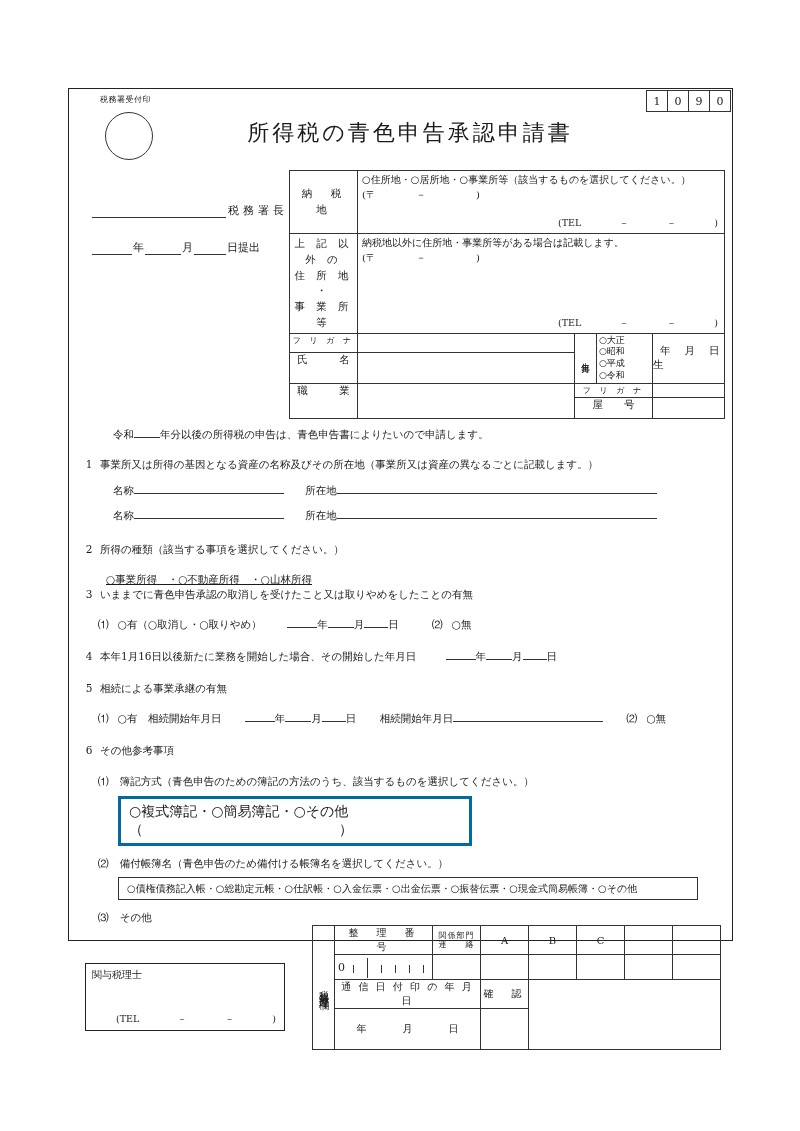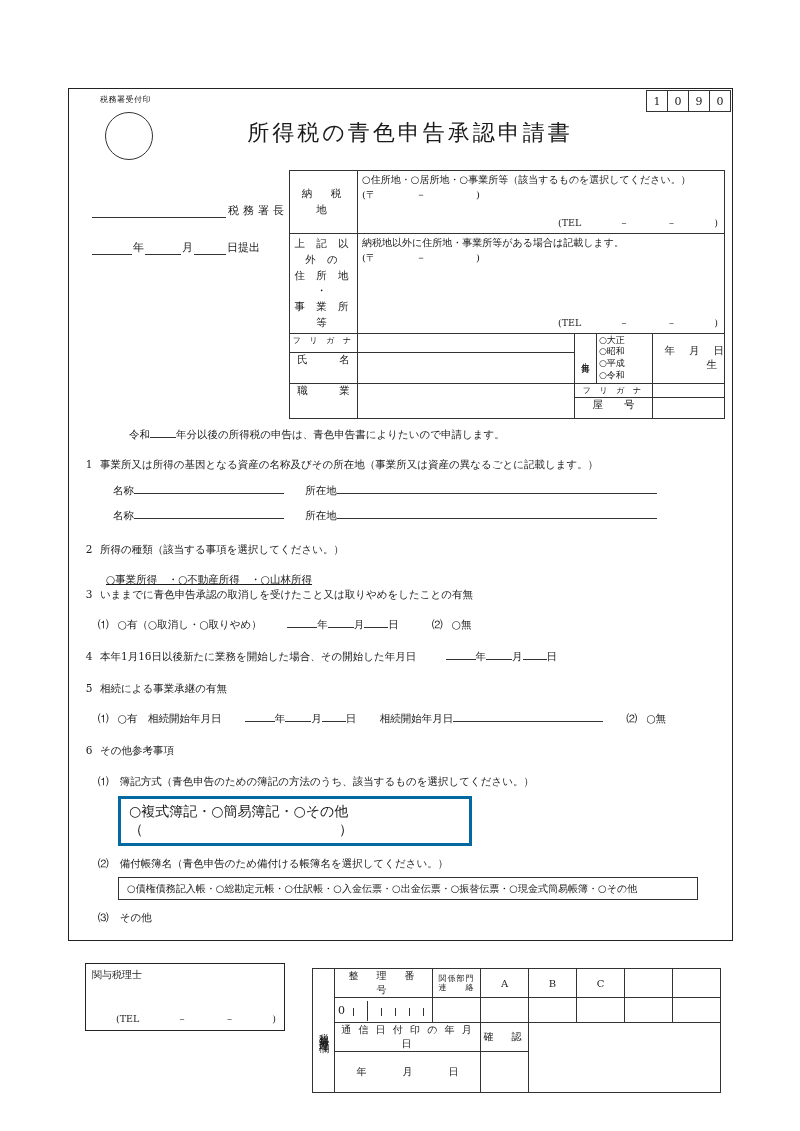--- a/index.html
+++ b/index.html
@@ -47,41 +47,41 @@
   .cellpad{padding:2px 4px !important;position:relative;}
   .opt-row{font-size:10px;white-space:nowrap;}
   .zip{font-size:10px;margin-top:1px;}
   .tel{position:absolute;right:6px;bottom:3px;font-size:9.5px;white-space:nowrap;}
   .dash-bottom{border-bottom:1px dashed #333 !important;}
   .furi{font-size:8px;letter-spacing:3px;text-align:center;padding:1px 0 !important;}
   .nm{font-size:10.5px;letter-spacing:0;text-align:center;}
   .dob-label{writing-mode:vertical-rl;text-orientation:upright;font-size:8.5px;
     letter-spacing:1px;margin:0 auto;line-height:1.05;}
   .era-list{font-size:9px;line-height:1.32;padding:1px 2px !important;white-space:nowrap;}
-  .ymd{font-size:10.5px;letter-spacing:0;text-align:right;vertical-align:middle !important;}
+  .ymd{font-size:10.5px;letter-spacing:0;text-align:left;vertical-align:middle !important;}
   .ymd span{margin:0 7px;}
   
   .body{position:absolute;left:68px;top:428px;width:665px;font-size:10.5px;}
   .ln{position:relative;line-height:1.25;margin-bottom:0;}
   .idx{position:absolute;left:0;width:18px;text-align:center;}
   .para{padding-left:20px;}
   .u{display:inline-block;border-bottom:1px solid #333;vertical-align:baseline;}
   .u-name{width:150px;}
   .u-place{width:320px;}
   .u-y{width:30px;} .u-m{width:26px;} .u-d{width:24px;} .u-era{width:26px;}
   .u-hname{width:150px;}
   
   .bk-box{border:3px solid #0369a1;padding:4px 8px;font-size:14px;}
   .ledger-box{border:1px solid #333;padding:3px 8px;font-size:10px;line-height:1.55;}
   
   .tax-agent{position:absolute;left:85px;top:963px;width:200px;height:68px;
     border:1px solid #222;box-sizing:border-box;font-size:10px;position:absolute;}
   .tax-agent .ta-lbl{position:absolute;left:6px;top:4px;}
   .tax-agent .ta-tel{position:absolute;right:8px;bottom:4px;font-size:9.5px;}
-  .office-table{position:absolute;left:312px;top:968px;border-collapse:collapse;
+  .office-table{position:absolute;left:312px;top:925px;border-collapse:collapse;
     font-size:10px;table-layout:fixed;}
   .office-table td{border:1px solid #333;padding:0;text-align:center;
     vertical-align:middle;height:19px;}
   .vcell{writing-mode:vertical-rl;text-orientation:upright;font-size:10px;
     line-height:1;letter-spacing:2px;margin:0 auto;}
   .sp4{letter-spacing:4px;}
   .two-line{font-size:8px;line-height:1.15;letter-spacing:1px;}
   .seiri{position:relative;text-align:left !important;padding-left:3px !important;}
   .seiri .zero{font-size:11px;}
   .tick{position:absolute;top:0;width:1px;height:8px;background:#333;}
@@ -173,21 +173,21 @@
     </tr>
     <tr>
       <td colspan="2" class="nm" style="height:20px;">屋　　号</td>
       <td></td>
     </tr>
   </tbody>
     </table>
 
   <div class="body">
 
-    <div class="ln" style="margin-bottom:17px;padding-left:61px;">
+    <div class="ln" style="margin-bottom:17px;padding-left:45px;">
       <span>令和</span><span class="u u-era"></span><span>年分以後の所得税の申告は、青色申告書によりたいので申請します。</span>
     </div>
 
     <div class="ln" style="padding-left:12px;margin-bottom:13px;">
       <span class="idx" style="left:12px;">1</span>
       <span class="para">事業所又は所得の基因となる資産の名称及びその所在地（事業所又は資産の異なるごとに記載します。）</span>
     </div>
     <div class="ln" style="padding-left:45px;margin-bottom:12px;">
       <span>名称</span><span class="u u-name"></span>
       <span style="margin-left:18px;">所在地</span><span class="u u-place"></span>

